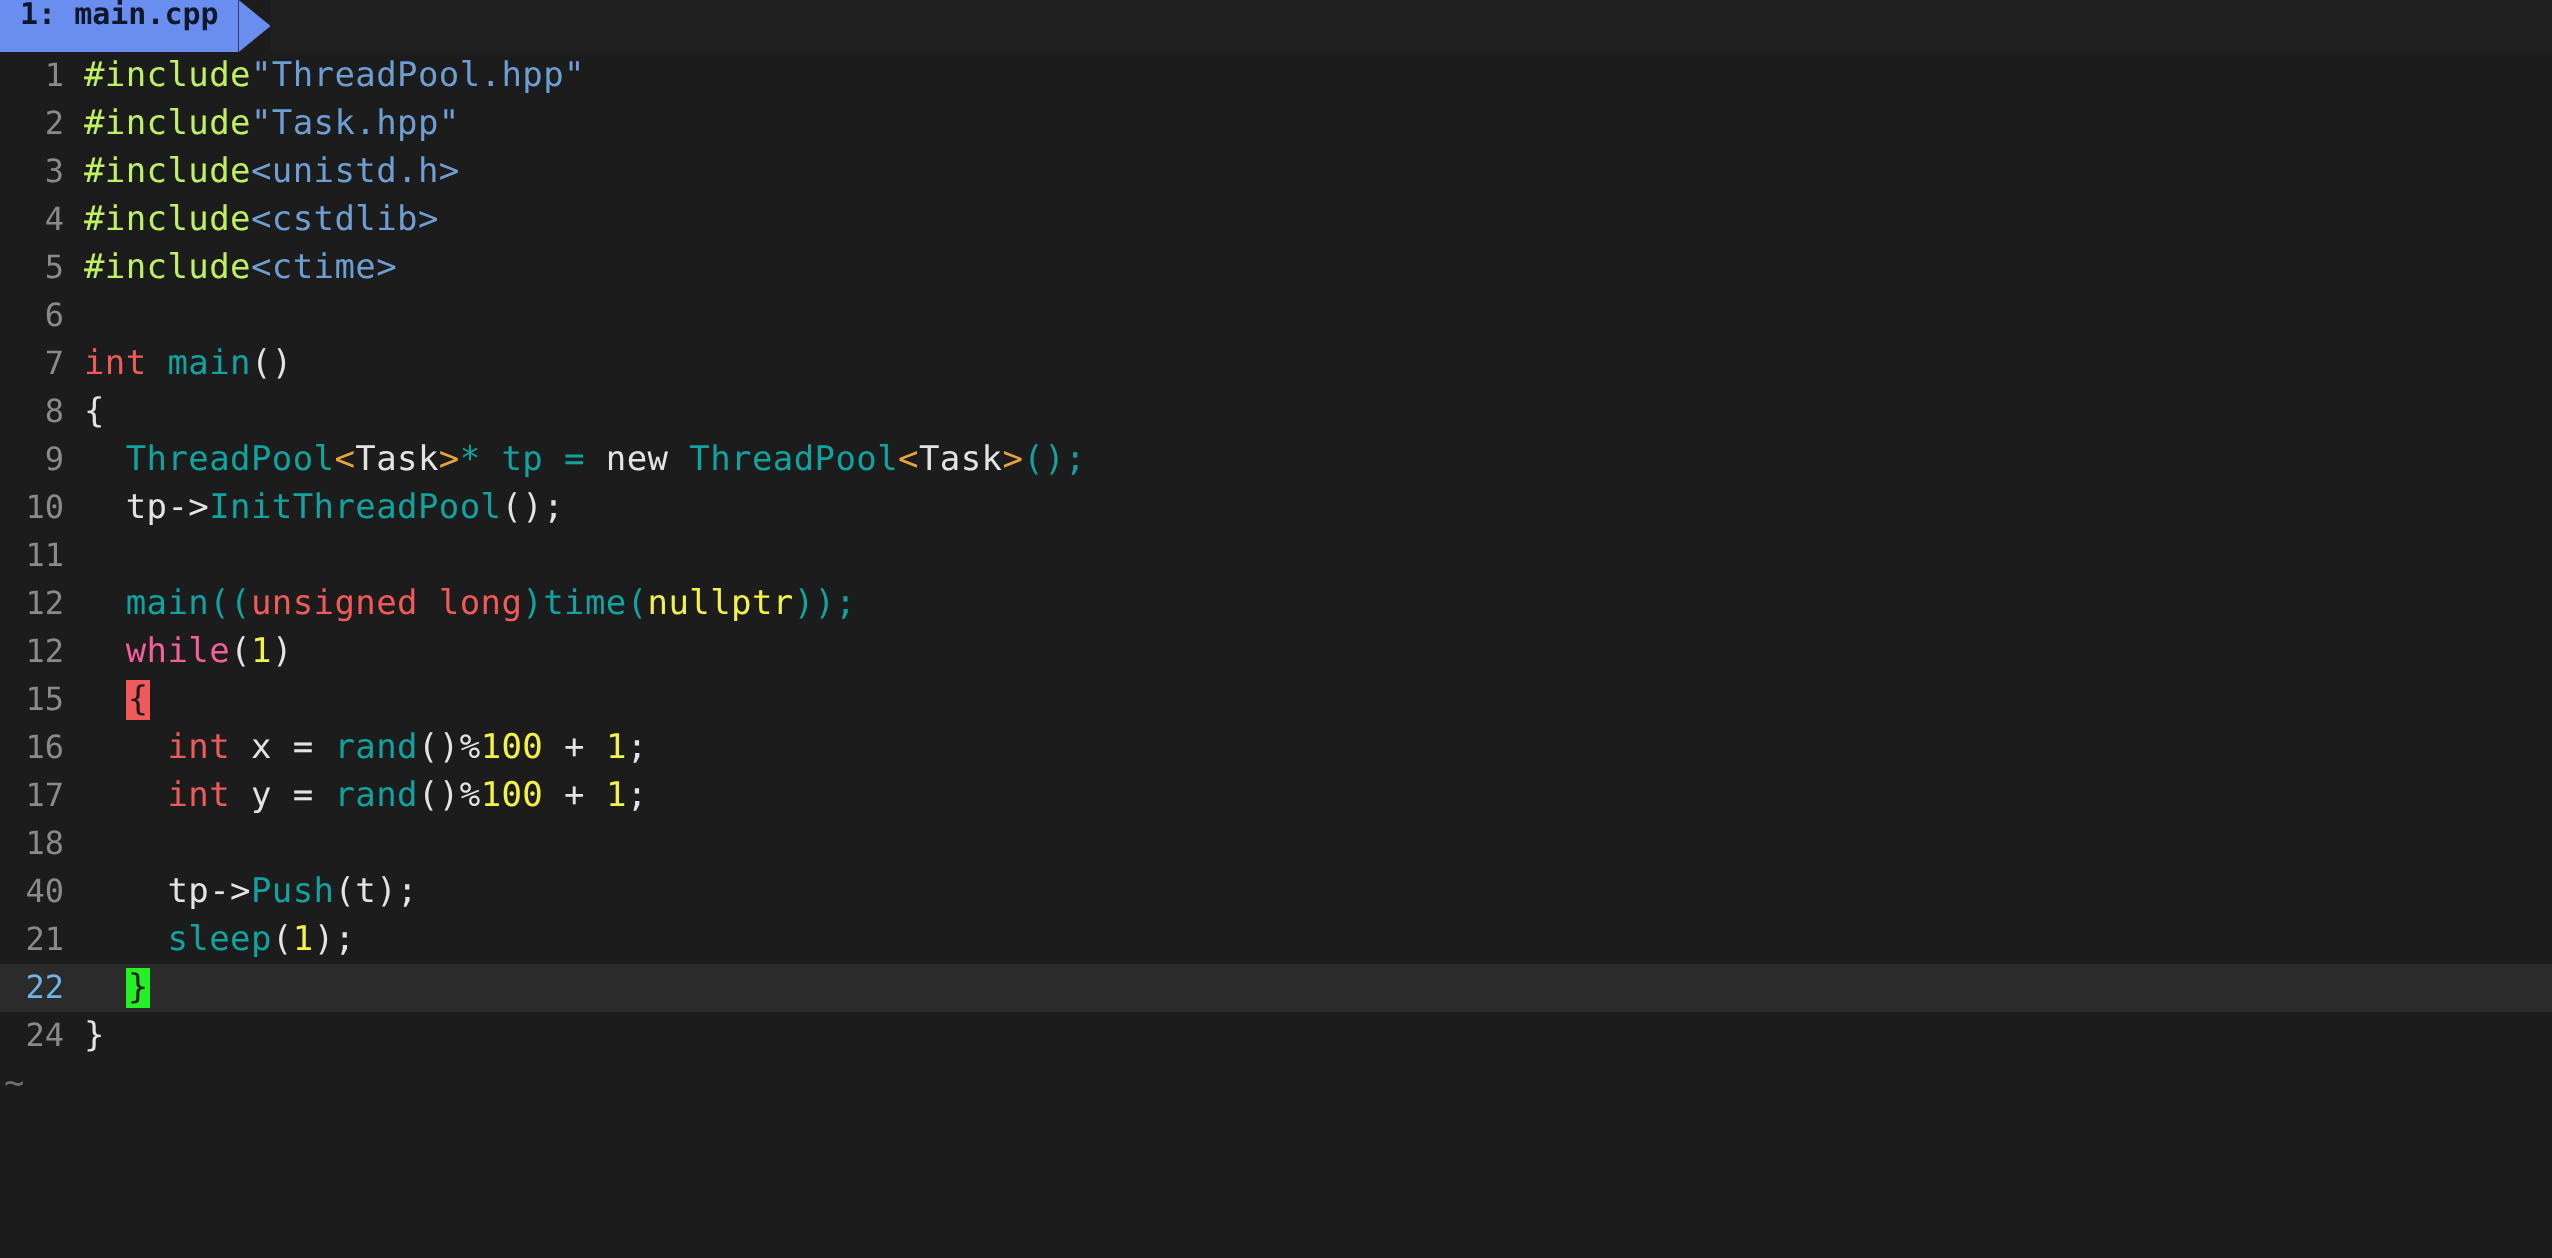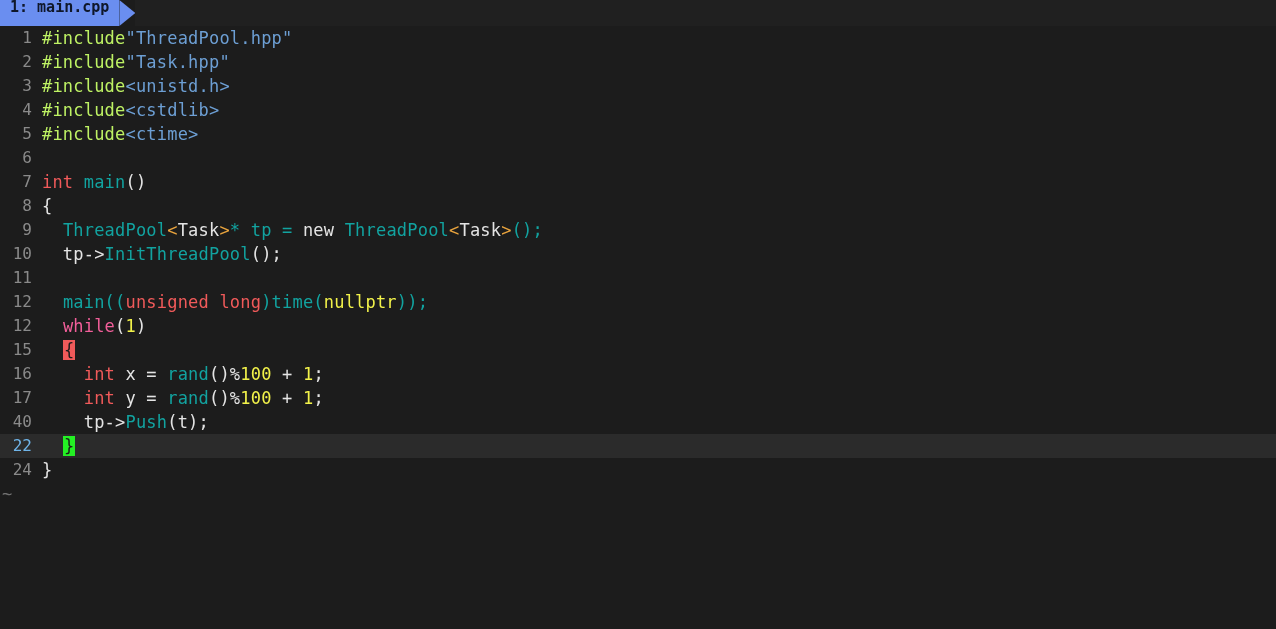--- a/index.html
+++ b/index.html
@@ -227,28 +227,38 @@
     <span class="gap"></span>
     <span class="ltext"><span class="t-plain">    </span><span class="t-type">int</span><span class="t-plain"> x = </span><span class="t-func">rand</span><span class="t-plain">()%</span><span class="t-num">100</span><span class="t-plain"> + </span><span class="t-num">1</span><span class="t-plain">;</span></span>
   </div>
 
   <div class="line">
     <span class="lnum">17</span>
     <span class="gap"></span>
     <span class="ltext"><span class="t-plain">    </span><span class="t-type">int</span><span class="t-plain"> y = </span><span class="t-func">rand</span><span class="t-plain">()%</span><span class="t-num">100</span><span class="t-plain"> + </span><span class="t-num">1</span><span class="t-plain">;</span></span>
   </div>
 
+  <div class="line">
+    <span class="lnum">18</span>
+    <span class="gap"></span>
+    <span class="ltext"></span>
+  </div>
 
 
   <div class="line">
     <span class="lnum">40</span>
     <span class="gap"></span>
     <span class="ltext"><span class="t-plain">    tp-&gt;</span><span class="t-func">Push</span><span class="t-plain">(t);</span></span>
   </div>
 
+  <div class="line">
+    <span class="lnum">21</span>
+    <span class="gap"></span>
+    <span class="ltext"><span class="t-plain">    </span><span class="t-func">sleep</span><span class="t-plain">(</span><span class="t-num">1</span><span class="t-plain">);</span></span>
+  </div>
 
   <div class="line cursorline">
     <span class="lnum">22</span>
     <span class="gap"></span>
     <span class="ltext"><span class="t-plain">  </span><span class="cursor-block">}</span></span>
   </div>
 
 
   <div class="line">
     <span class="lnum">24</span>

